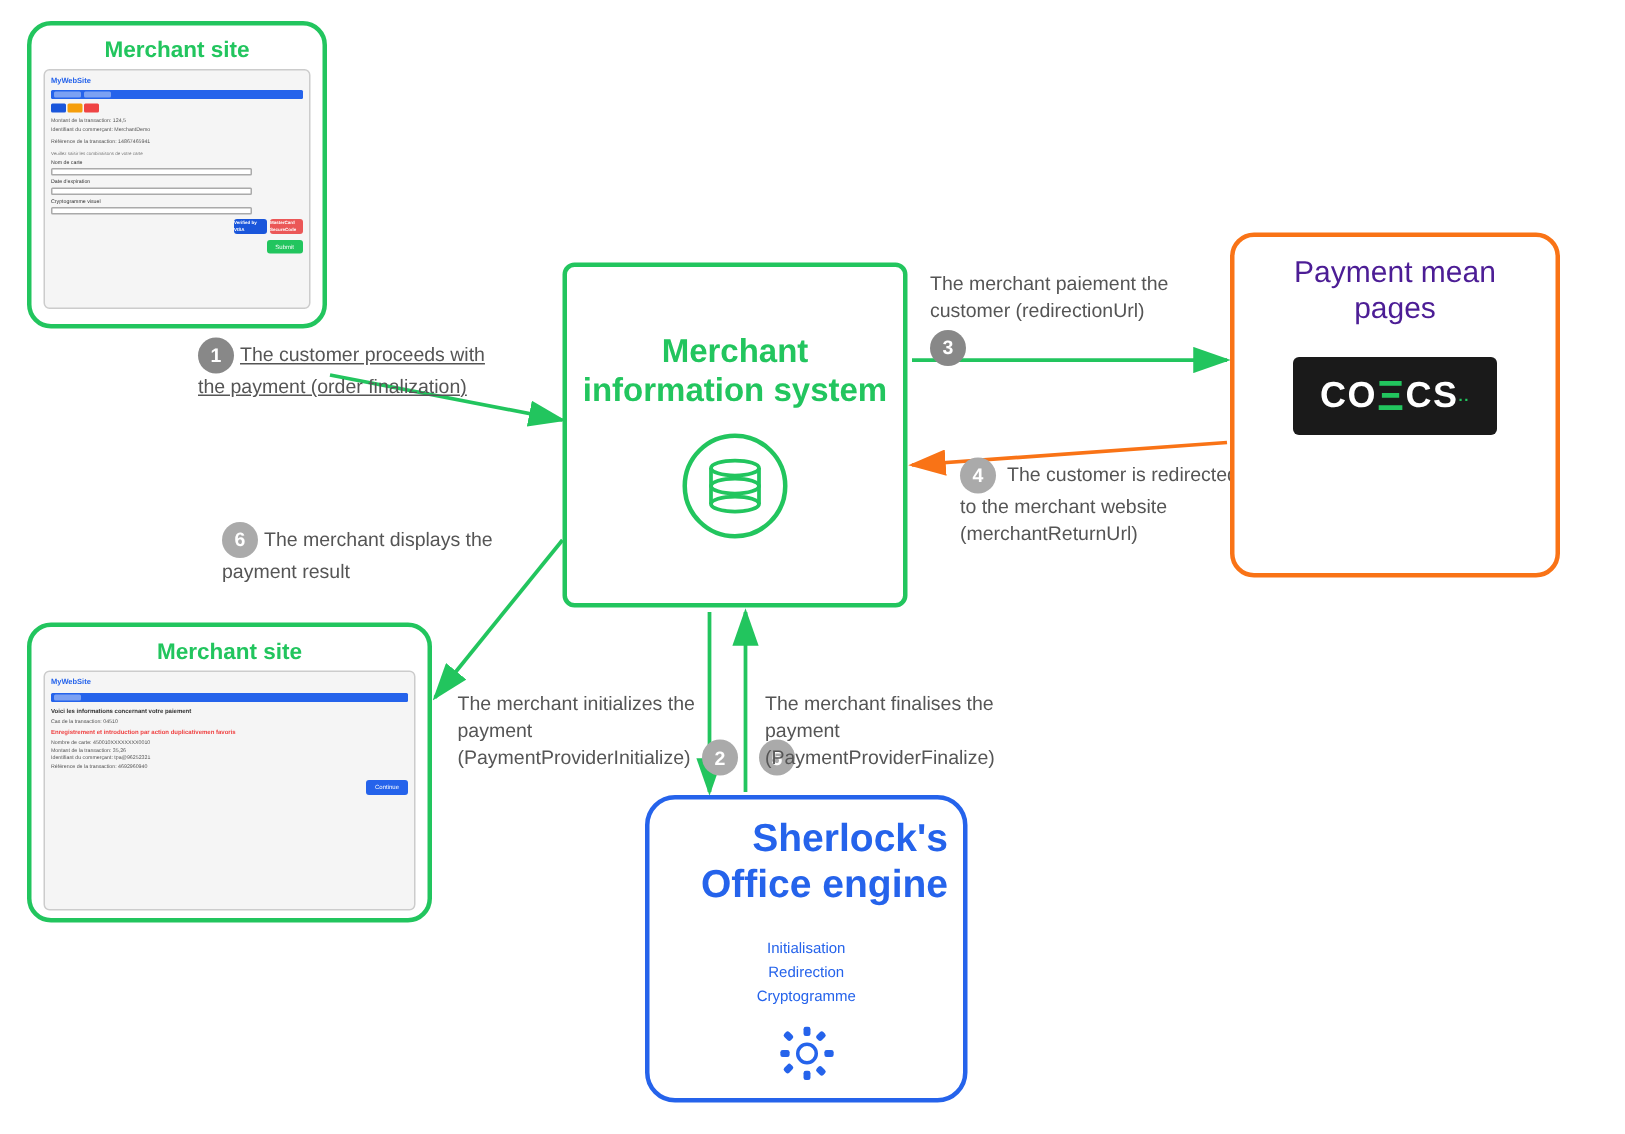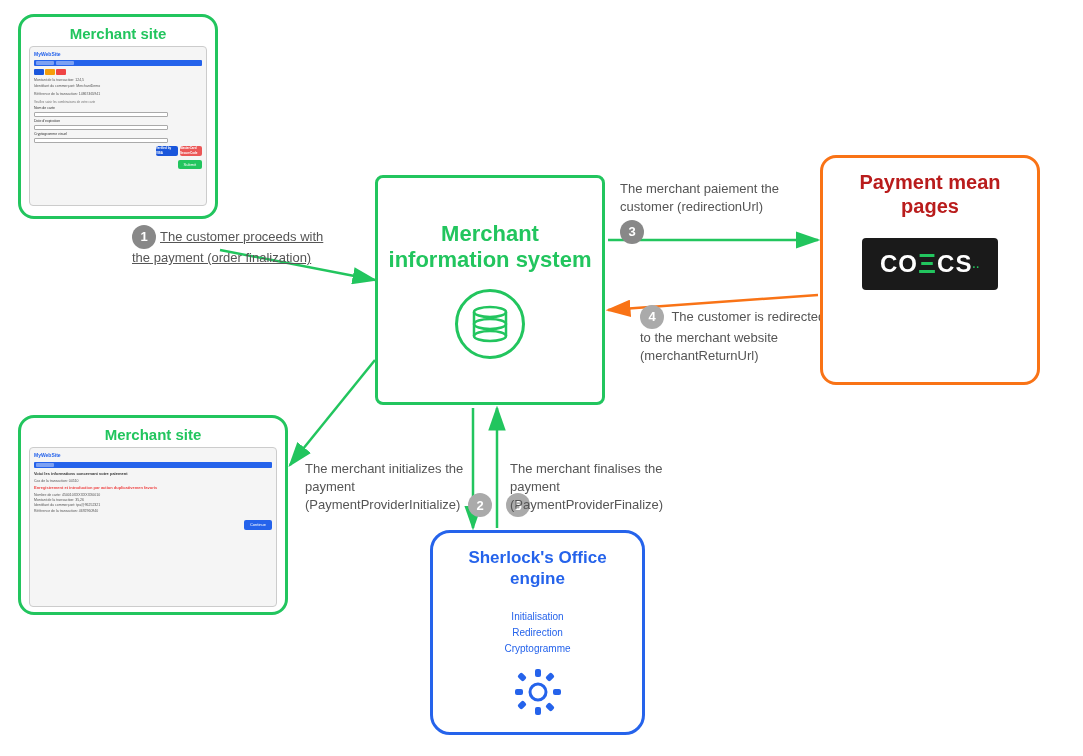--- a/index.html
+++ b/index.html
@@ -189,23 +189,23 @@
       background: #fff;
       display: flex;
       flex-direction: column;
       align-items: center;
       justify-content: center;
       padding: 10px;
     }
 
     .sherlocks-engine .engine-title {
       color: #2563eb;
-      font-size: 17px;
-      font-weight: bold;
-      text-align: center;
+      font-size: 26px;
+      font-weight: bold;
+      text-align: right;
       line-height: 1.2;
       margin-bottom: 20px;
     }
 
     .engine-subtitles {
       color: #2563eb;
       font-size: 10px;
       text-align: center;
       line-height: 1.6;
       margin-bottom: 10px;
@@ -226,23 +226,23 @@
       border: 3px solid #f97316;
       border-radius: 16px;
       background: #fff;
       display: flex;
       flex-direction: column;
       align-items: center;
       padding: 12px;
     }
 
     .payment-mean-pages .pages-title {
-      color: #b91c1c;
+      color: #4c1d95;
       font-size: 20px;
-      font-weight: bold;
+      font-weight: normal;
       text-align: center;
       line-height: 1.2;
       margin-bottom: 20px;
     }
 
     .conecs-logo {
       background: #1a1a1a;
       color: #fff;
       font-size: 24px;
       font-weight: bold;
@@ -451,20 +451,23 @@
     <span style="font-size:13px;color:#555;">The merchant initializes the payment (PaymentProviderInitialize)</span>
   </div>
   <div style="position:absolute; top:493px; left:468px; display:flex; gap:10px;">
     <span class="step-circle" style="background:#aaa;">2</span>
     <span class="step-circle" style="background:#aaa;">5</span>
   </div>
   <div class="arrow-label" style="top:460px; left:510px; width:195px;">
     <span>The merchant finalises the payment (PaymentProviderFinalize)</span>
   </div>
 
+  <div class="arrow-label" style="top:348px; left:148px; width:195px;">
+    <span class="step-circle" style="background:#aaa;">6</span><span>The merchant displays the payment result</span>
+  </div>
 
   <div class="sherlocks-engine">
     <div class="engine-title">Sherlock's Office engine</div>
     <div class="engine-subtitles">
       <div>Initialisation</div>
       <div>Redirection</div>
       <div>Cryptogramme</div>
     </div>
     <svg class="gear-icon" viewBox="0 0 50 50" fill="none" xmlns="http://www.w3.org/2000/svg">
       <circle cx="25" cy="25" r="8" stroke="#2563eb" stroke-width="3"></circle>

